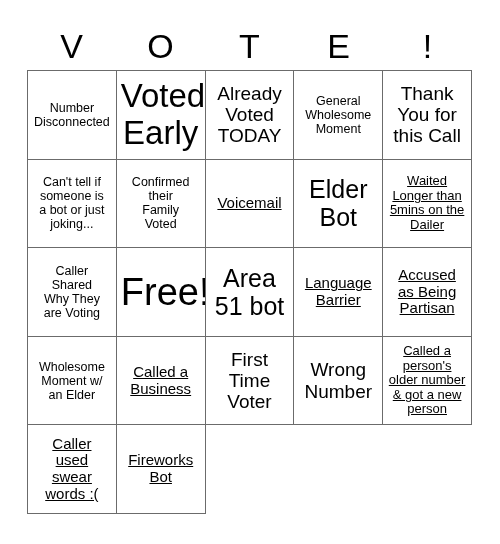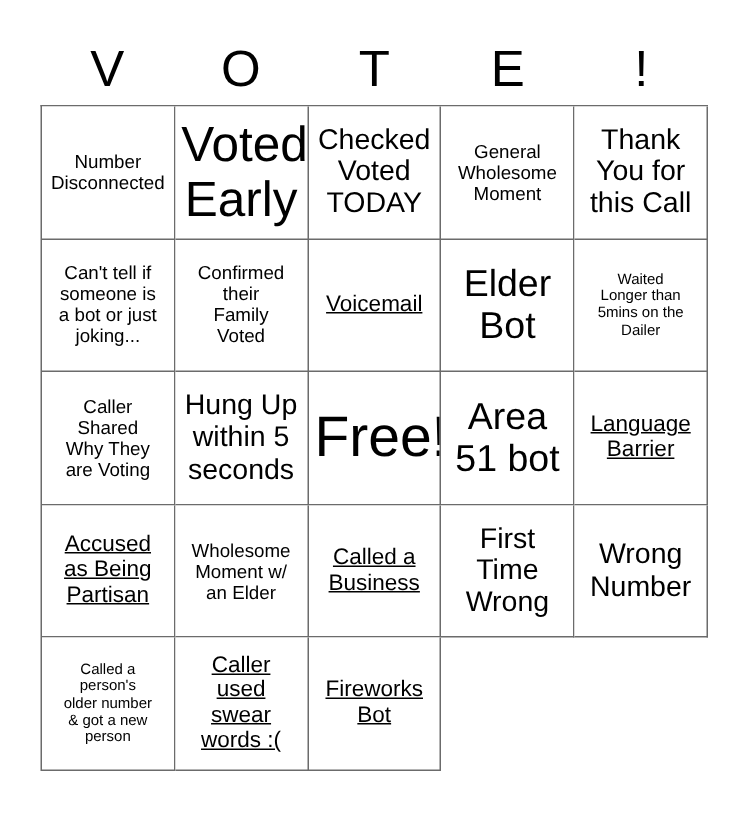--- a/index.html
+++ b/index.html
@@ -73,21 +73,21 @@
   }
   .cell-text {
     display: block;
     width: 100%;
     line-height: 1.12;
     white-space: pre-line;
     word-break: normal;
   }
 
   
-  .fs-xs  .cell-text { font-size: 10px; }
+  .fs-xs  .cell-text { font-size: 13px; text-decoration: underline; }
   .fs-sm  .cell-text { font-size: 12.5px; }
   .fs-md  .cell-text { font-size: 15px; text-decoration: underline; }
   .fs-lg  .cell-text { font-size: 19px; }
   .fs-xl  .cell-text { font-size: 25px; }
   .fs-xxl .cell-text { font-size: 33px; }
 
   .cell.free .cell-text { font-size: 38px; }
 </style>
 </head>
 <body>
@@ -105,21 +105,21 @@
   <div class="bingo-grid">
       <div class="cell fs-sm">
         <span class="cell-text">Number
 Disconnected</span>
       </div>
       <div class="cell fs-xxl">
         <span class="cell-text">Voted
 Early</span>
       </div>
       <div class="cell fs-lg">
-        <span class="cell-text">Checked
+        <span class="cell-text">Already
 Voted
 TODAY</span>
       </div>
       <div class="cell fs-sm">
         <span class="cell-text">General
 Wholesome
 Moment</span>
       </div>
       <div class="cell fs-lg">
         <span class="cell-text">Thank
@@ -150,25 +150,20 @@
 Longer than
 5mins on the
 Dailer</span>
       </div>
       <div class="cell fs-sm">
         <span class="cell-text">Caller
 Shared
 Why They
 are Voting</span>
       </div>
-      <div class="cell fs-lg">
-        <span class="cell-text">Hung Up
-within 5
-seconds</span>
-      </div>
       <div class="cell fs-xxl free">
         <span class="cell-text">Free!</span>
       </div>
       <div class="cell fs-xl">
         <span class="cell-text">Area
 51 bot</span>
       </div>
       <div class="cell fs-md">
         <span class="cell-text">Language
 Barrier</span>
@@ -183,21 +178,21 @@
 Moment w/
 an Elder</span>
       </div>
       <div class="cell fs-md">
         <span class="cell-text">Called a
 Business</span>
       </div>
       <div class="cell fs-lg">
         <span class="cell-text">First
 Time
-Wrong</span>
+Voter</span>
       </div>
       <div class="cell fs-lg">
         <span class="cell-text">Wrong
 Number</span>
       </div>
       <div class="cell fs-xs">
         <span class="cell-text">Called a
 person's
 older number
 &amp; got a new

